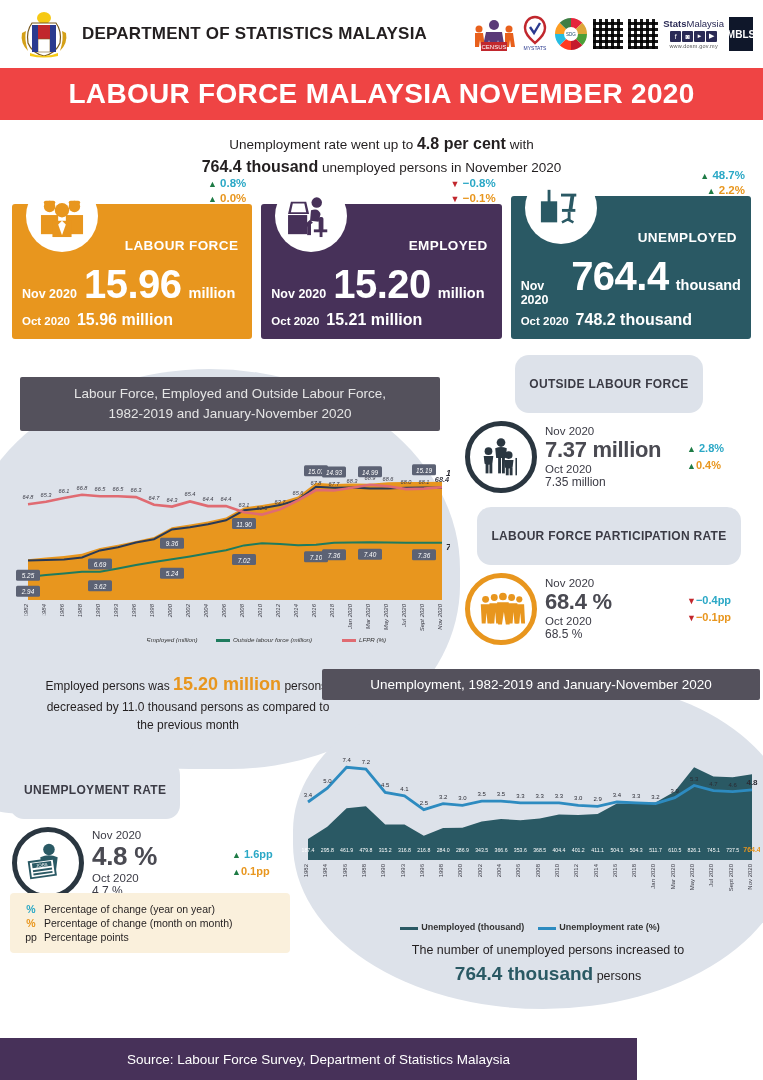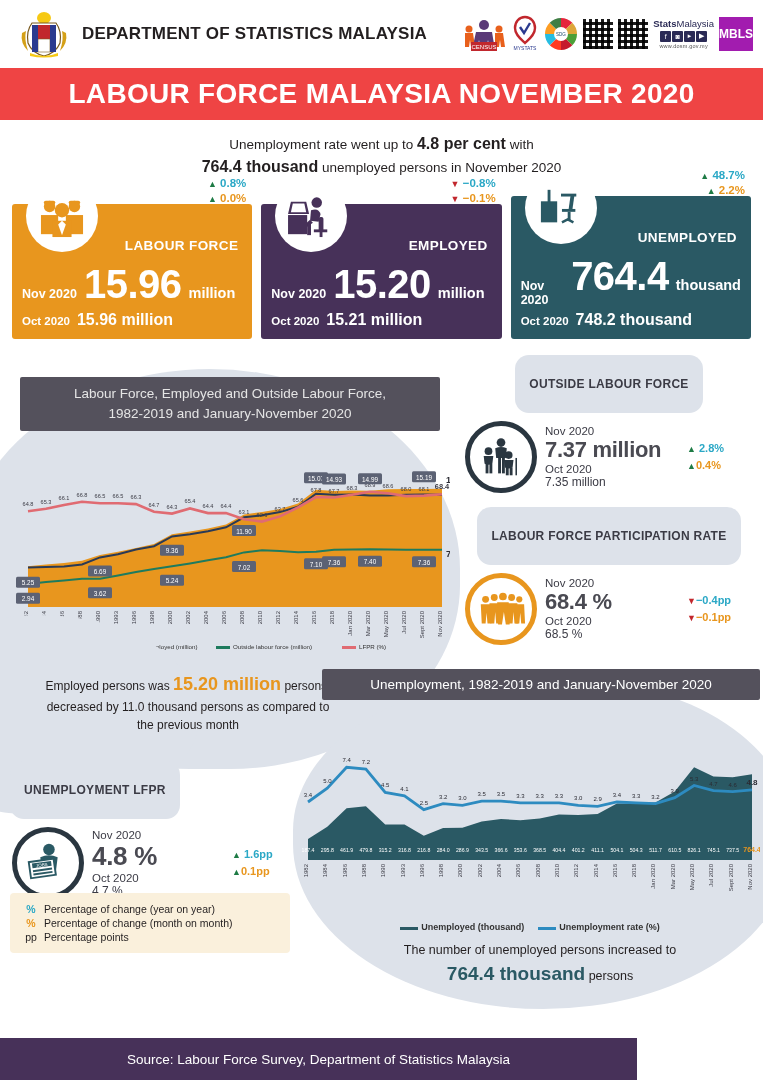--- a/index.html
+++ b/index.html
@@ -21,21 +21,21 @@
   .sdg { width:34px; height:34px; border-radius:50%; position:relative; overflow:hidden; }
   .qr { width:30px; height:30px; position:relative; background:
       repeating-linear-gradient(0deg,#1b1b1b 0 3px, #fff 3px 6px),
       repeating-linear-gradient(90deg,#1b1b1b 0 3px, transparent 3px 6px);
       background-blend-mode: multiply; }
   .statsbox { display:flex; flex-direction:column; align-items:center; justify-content:center; }
   .statsbox .sm-title { font-size:9.5px; font-weight:bold; color:#2a2a55; line-height:1;}
   .social { display:flex; gap:1px; margin-top:2px;}
   .social span { width:11px; height:11px; background:#2a2a55; color:#fff; font-size:7px; display:flex; align-items:center; justify-content:center; border-radius:1px;}
   .domweb { font-size:5.5px; color:#555; margin-top:1px; letter-spacing:.2px;}
-  .mbls { width:34px; height:34px; background:#a21caf; color:#fff; font-size:12px; font-weight:bold;
+  .mbls { width:24px; height:34px; background:#0f172a; color:#fff; font-size:10px; font-weight:bold;
           display:flex; align-items:center; justify-content:center; }
 
   
   .title-band { background:#ef4444; height:52px; display:flex; align-items:center; justify-content:center; }
   .title-band h1 { color:#fff; font-size:28px; font-weight:bold; letter-spacing:.3px; }
 
   
   .subtitle { text-align:center; padding:12px 0 6px; color:#231f20; font-size:13.5px; line-height:1.45; }
   .subtitle b { font-size:16px; }
 
@@ -83,40 +83,40 @@
                display:flex; align-items:center; justify-content:center; }
   .rc-circle.orange { border-color:#E8961E; }
   .rc-text { flex:1; }
   .rc-mon { font-size:11.5px; color:#3b3b45; }
   .rc-big { font-size:22px; font-weight:bold; color:#4a4a52; letter-spacing:-.3px; }
   .rc-sub { font-size:12px; color:#3b3b45; }
   .rc-delta { width:66px; text-align:left; line-height:1.6; }
   .rc-delta div { font-size:11px; font-weight:bold; white-space:nowrap;}
 
   
-  .main-chart { position:absolute; left:4px; top:88px; width:446px; height:212px; }
+  .main-chart { position:absolute; left:4px; top:81px; width:446px; height:212px;font-style:italic; }
 
   
   .lower { position:relative; margin-top:8px; height:345px; }
   .blob2 { position:absolute; right:-30px; top:16px; width:500px; height:330px; background:#DDE2EA; border-radius:46% 46% 50% 50%; }
   .blob3 { position:absolute; left:-120px; top:-48px; width:320px; height:200px; background:#DDE2EA; border-radius:50%; }
   .emp-note { position:absolute; left:38px; top:8px; width:300px; text-align:center; font-size:12px; line-height:1.5; color:#231f20; }
   .emp-note .hl { color:#E8961E; font-weight:bold; font-size:18px; }
   .unemp-title { position:absolute; left:322px; top:6px; width:438px; background:#54515C; color:#fff;
                  font-size:13.5px; padding:8px 10px; border-radius:2px; text-align:center; }
   .ur-panel { position:absolute; left:10px; top:98px; width:290px; }
   .legend-box { position:absolute; left:10px; top:230px; width:280px; background:#FAF0DC; border-radius:4px; padding:9px 8px; }
   .legend-box table { border-collapse:collapse; }
   .legend-box td { font-size:10.5px; color:#231f20; padding:1px 0; vertical-align:top; }
   .legend-box td.sym { width:26px; text-align:center; font-weight:bold; }
 
   .unemp-chart { position:absolute; left:300px; top:40px; width:460px; height:230px; }
   .chart-legend { display:flex; gap:14px; justify-content:center; align-items:center; font-size:9px; color:#333;font-weight:bold; }
   .chart-legend .sw { display:inline-block; width:18px; height:3px; margin-right:3px; vertical-align:middle;}
-  .unemp-foot { position:absolute; left:330px; top:278px; width:420px; text-align:center; font-size:12.5px; color:#231f20; line-height:1.5;}
+  .unemp-foot { position:absolute; left:338px; top:278px; width:420px; text-align:center; font-size:12.5px; color:#231f20; line-height:1.5;}
   .unemp-foot .hl { color:#2A5964; font-weight:bold; font-size:19px; }
 
   
   .source { position:absolute; left:0; bottom:0; width:637px; height:42px; background:#473159; color:#fff;
             display:flex; align-items:center; justify-content:center; font-size:13.5px; }
 </style>
 </head>
 <body>
 
 <div class="header">
@@ -655,21 +655,21 @@
           <text x="0" y="0" font-size="6" fill="#3b3b45" text-anchor="end" font-family="Liberation Sans, sans-serif">Nov 2020</text>
         </g>
       </svg>
     <div class="chart-legend">
       <span><i class="sw" style="background:#2A5964"></i><span>Unemployed (thousand)</span></span>
       <span><i class="sw" style="background:#2D8BC0"></i><span>Unemployment rate (%)</span></span>
     </div>
   </div>
 
   <div class="ur-panel">
-    <div><span class="pill">UNEMPLOYMENT LFPR</span></div>
+    <div><span class="pill">UNEMPLOYMENT RATE</span></div>
     <div class="rc-panel" style="background:transparent">
       <div class="rc-body">
         <div class="rc-circle">
           <svg viewBox="0 0 54 54" width="52" height="52">
             <circle cx="28" cy="13" r="6" fill="#2A5964"></circle>
             <path d="M19 21 q9 -4 18 0 l-2 16 -14 0 Z" fill="#2A5964"></path>
             <g transform="rotate(-8 22 32)">
               <rect x="8" y="24" width="26" height="17" fill="#fff" stroke="#2A5964" stroke-width="2"></rect>
               <rect x="11" y="26" width="20" height="5" fill="#2A5964"></rect>
               <text x="21" y="30.6" font-size="4.6" fill="#fff" text-anchor="middle" font-family="Liberation Sans, sans-serif">JOBS</text>

